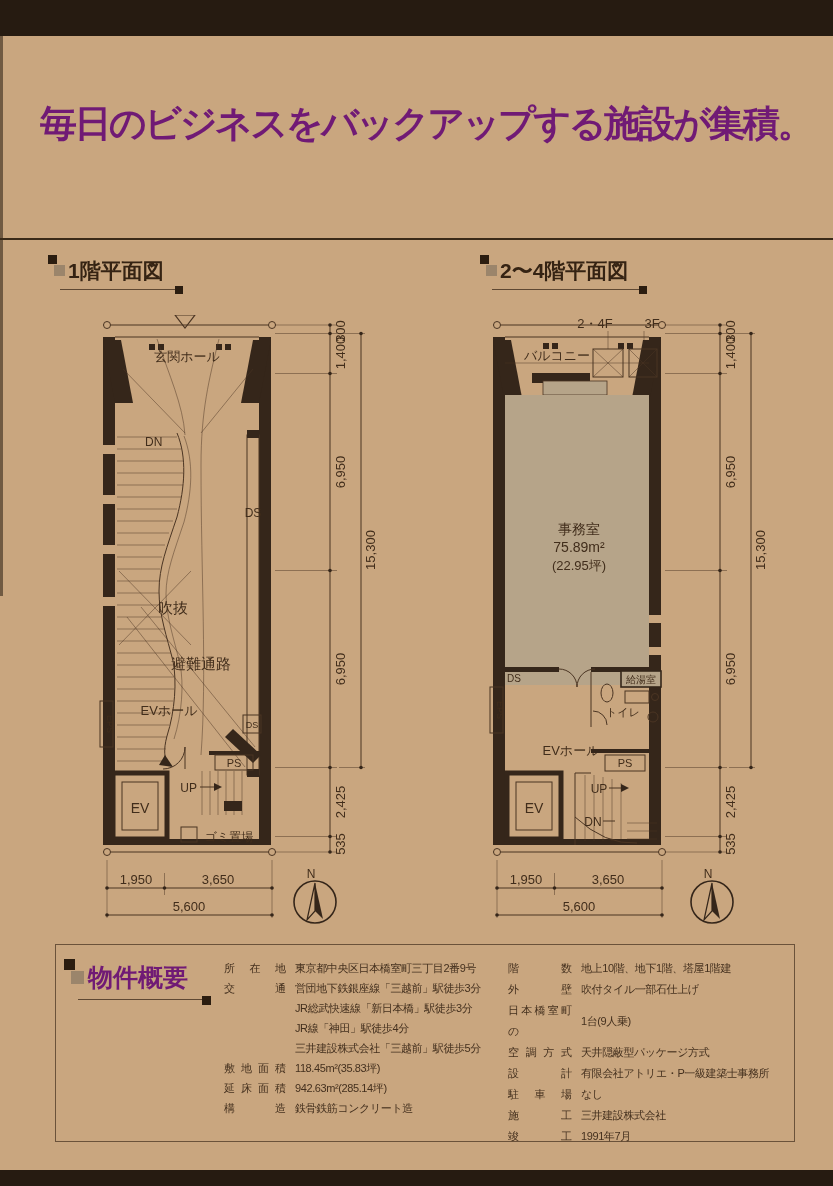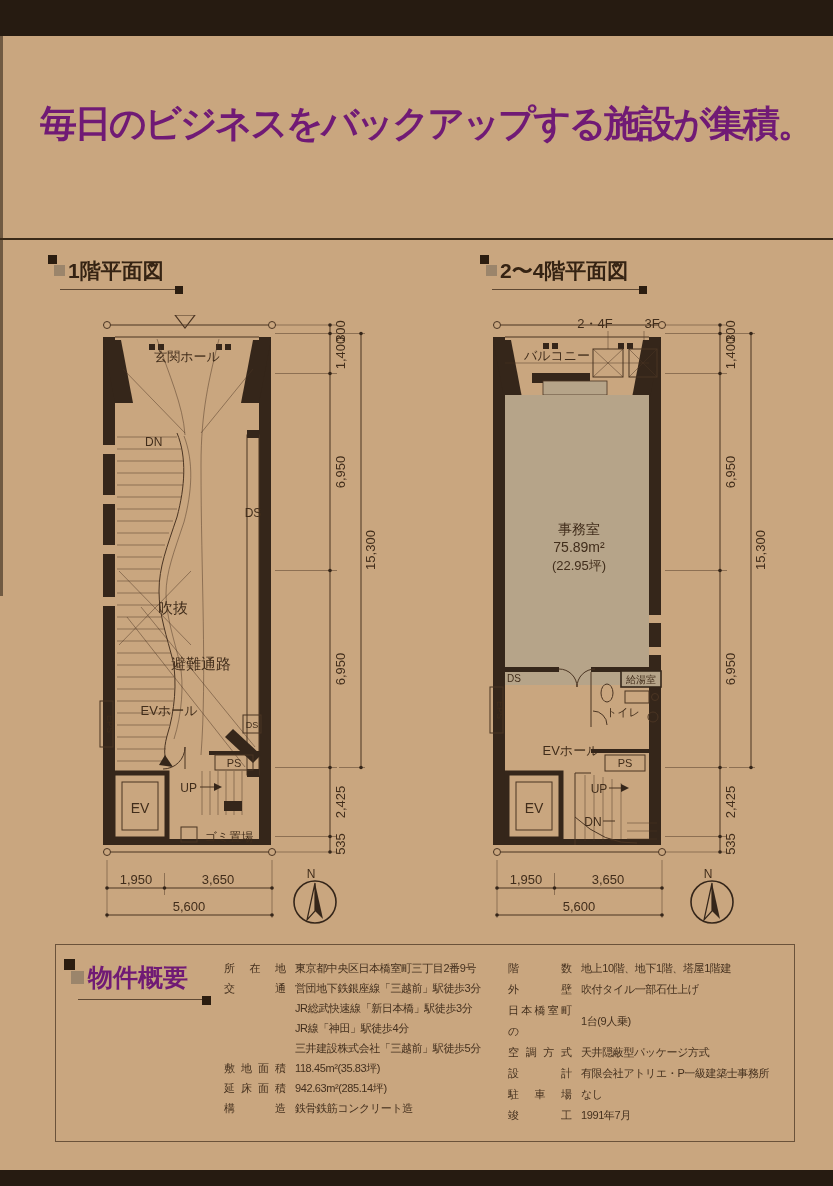--- a/index.html
+++ b/index.html
@@ -395,20 +395,24 @@
         </div>
       <div class="row">
           <span class="lbl">設計</span>
           <span class="val">有限会社アトリエ・P一級建築士事務所</span>
         </div>
       <div class="row">
           <span class="lbl">駐車場</span>
           <span class="val">なし</span>
         </div>
       <div class="row">
+          <span class="lbl">施工</span>
+          <span class="val">三井建設株式会社</span>
+        </div>
+      <div class="row">
           <span class="lbl">竣工</span>
           <span class="val">1991年7月</span>
         </div>
     </div>
   </div>
 
   <div class="band bottom"></div>
 </div>
 
 </body></html>

